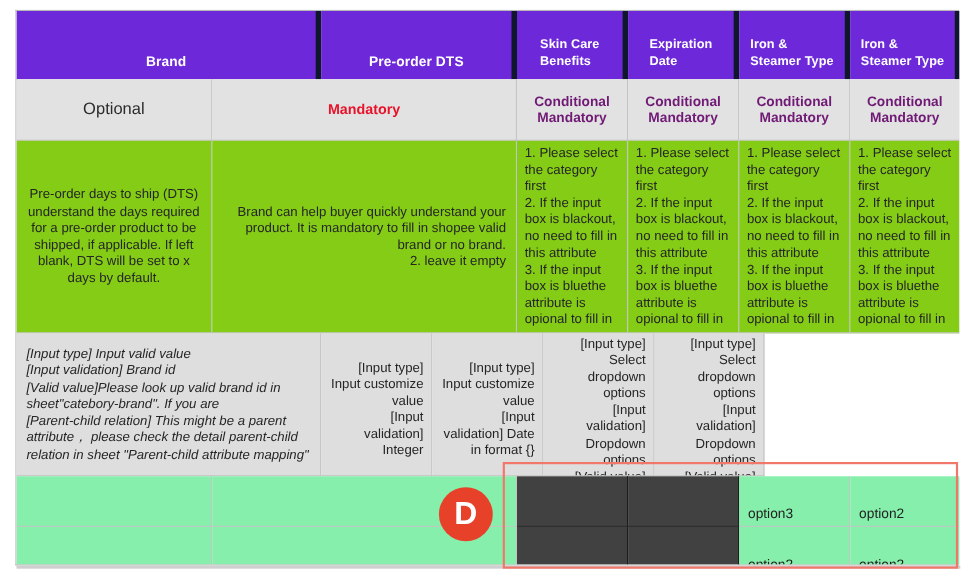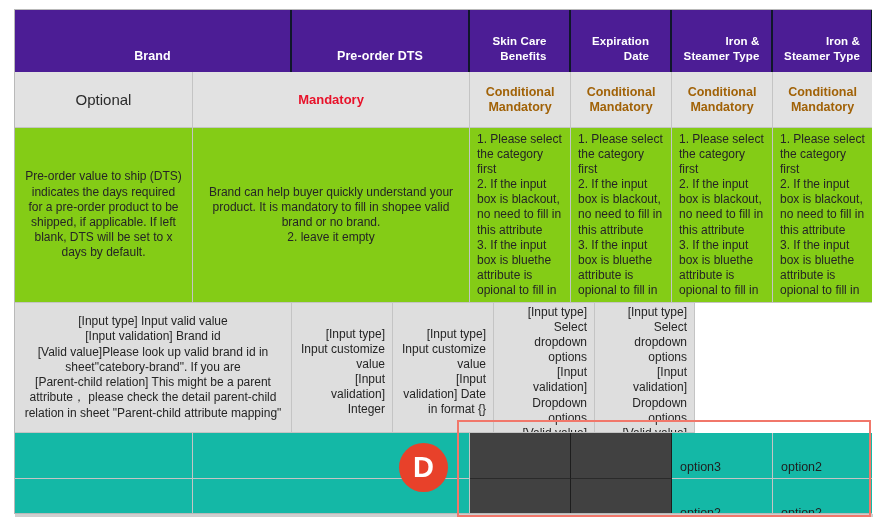--- a/index.html
+++ b/index.html
@@ -57,51 +57,51 @@
   .c1 { width: 178px; }
   .c2 { width: 277px; }
   .c3 { width: 101px; }
   .c4 { width: 101px; }
   .c5 { width: 101px; }
   .c6 { width: 100px; }
 
   
   .hdr-row { top: 0; height: 62px; }
   .hdr {
-    background: #4c1d95;
+    background: #6d28d9;
     color: #ffffff;
     font-weight: bold;
     font-size: 12.5px;
     line-height: 15px;
     display: flex;
     align-items: flex-end;
     justify-content: center;
-    text-align: right;
+    text-align: left;
     padding-bottom: 8px;
-    border-right: 2px solid #0f172a;
+    border-right: 5px solid #0f172a;
     border-bottom: none;
     letter-spacing: .1px;
   }
   .hdr.small { font-size: 11.5px; }
 
   
   .req-row { top: 62px; height: 56px; }
   .req {
     background: #e2e2e2;
     display: flex;
     align-items: center;
     justify-content: center;
     text-align: center;
     font-size: 15px;
     line-height: 15px;
     color: #2b2b2b;
   }
   .req.optional { font-weight: normal; }
   .req.mandatory { color: #e8122a; font-weight: bold; font-size: 13px; }
-  .req.cond { font-weight: bold; font-size: 12.5px; color: #a16207; }
+  .req.cond { font-weight: bold; font-size: 12.5px; color: #701a75; }
 
   
   .desc-row { top: 118px; height: 175px; }
   .desc {
     background: #84cc16;
     font-size: 12px;
     line-height: 15.2px;
     color: #252525;
   }
   .desc .pad-center {
@@ -114,21 +114,21 @@
     box-sizing: border-box;
     white-space: pre-line;
   }
   .desc .pad-left {
     height: 100%;
     display: flex;
     align-items: center;
     padding: 0 9px;
     box-sizing: border-box;
     white-space: pre-line;
-    text-align: center;
+    text-align: right;
   }
   .desc .pad-top {
     padding: 4px 7px 0 7px;
     box-sizing: border-box;
     white-space: pre-line;
     text-align: left;
     line-height: 15.1px;
   }
 
   
@@ -149,35 +149,36 @@
     box-sizing: border-box;
     white-space: pre-line;
   }
   .spec .pad-left {
     height: 100%;
     display: flex;
     align-items: center;
     padding: 0 9px;
     box-sizing: border-box;
     white-space: pre-line;
-    text-align: center;
+    text-align: left;
+    font-style: italic;
   }
   .spec .pad-top {
     padding: 2px 7px 0 7px;
     box-sizing: border-box;
     white-space: pre-line;
     text-align: right;
     line-height: 15.1px;
   }
 
   
   .data-row-1 { top: 423px; height: 46px; }
   .data-row-2 { top: 469px; height: 46px; }
   .data {
-    background: #14b8a6;
+    background: #86efac;
     font-size: 12.5px;
     color: #1f1f1f;
     display: flex;
     align-items: flex-end;
     padding: 0 0 4px 8px;
     box-sizing: border-box;
   }
   .blackout {
     background: #414141;
     border-right: 1px solid #1d1d1d;
@@ -255,21 +256,21 @@
       <div class="cell c4 req cond" style="white-space:pre-line">Conditional
 Mandatory</div>
       <div class="cell c5 req cond" style="white-space:pre-line">Conditional
 Mandatory</div>
       <div class="cell c6 req cond" style="white-space:pre-line">Conditional
 Mandatory</div>
     </div>
 
     <div class="row desc-row">
       <div class="cell c1 desc">
-        <div class="pad-center">Pre-order value to ship (DTS) indicates the days required for a pre-order product to be shipped, if applicable. If left blank, DTS will be set to x days by default.</div>
+        <div class="pad-center">Pre-order days to ship (DTS) understand the days required for a pre-order product to be shipped, if applicable. If left blank, DTS will be set to x days by default.</div>
       </div>
       <div class="cell c2 desc">
         <div class="pad-left">Brand can help buyer quickly understand your product. It is mandatory to fill in shopee valid brand or no brand.
 2. leave it empty</div>
       </div>
       <div class="cell c3 desc">
         <div class="pad-top">1. Please select the category first
 2. If the input box is blackout, no need to fill in this attribute
 3. If the input box is bluethe attribute is opional to fill in</div>
       </div>

